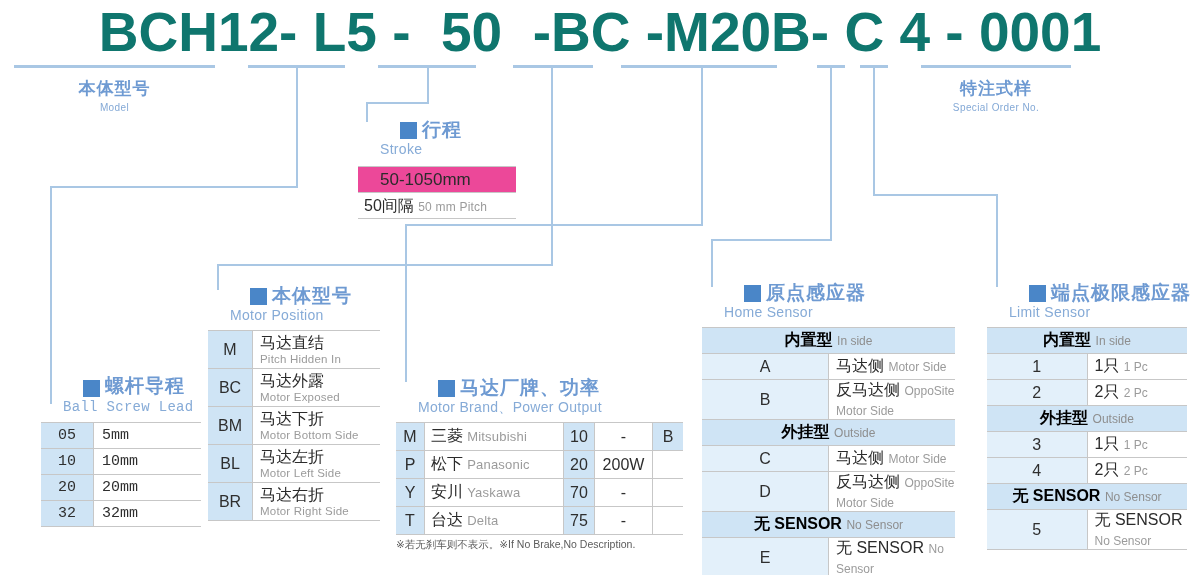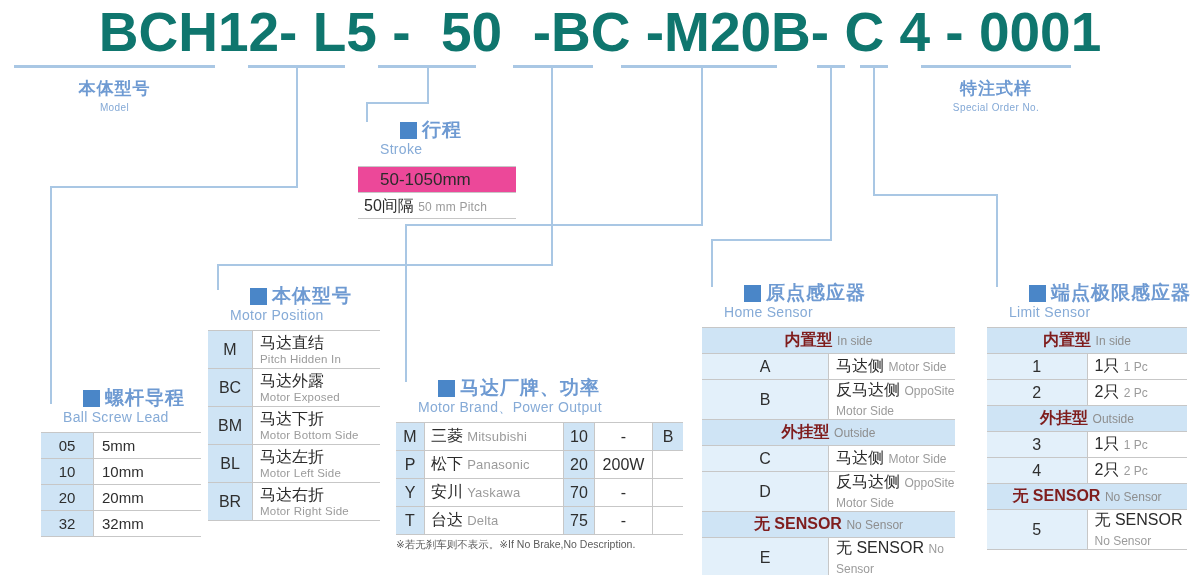--- a/index.html
+++ b/index.html
@@ -106,21 +106,21 @@
   }
   table.sens tr.first td{border-top:1px solid #c7c7c7;}
   table.sens td.grp{
     background:#cfe4f5;text-align:center;
   }
   table.sens td.k{
     background:#e3f0fa;text-align:center;font-size:16px;color:#2e2e2e;
     border-right:1px solid #c7c7c7;
   }
   table.sens td.v{padding-left:7px;}
-  .grp-cn{font-size:16px;font-weight:bold;color:#7f1d1d;}
+  .grp-cn{font-size:16px;font-weight:bold;color:#000000;}
   .grp-en{font-size:12px;color:#8e8e8e;font-weight:normal;}
   .v-cn{font-size:16px;color:#2b2b2b;}
   .v-en{font-size:12px;color:#9b9b9b;}
 
   #tbl-home{width:253px;}
   #tbl-home .k{width:26px;}
   #tbl-limit{width:200px;}
   #tbl-limit .k{width:24px;}
 
   
@@ -187,21 +187,21 @@
     <div class="sec-en ind" style="margin-top:-2px;">Stroke</div>
     <div id="stroke-box" style="margin-top:8px;">
       <div class="stroke-row1">50-1050mm</div>
       <div class="stroke-row2">
         <span class="cn-t">50间隔</span>
         <span class="en-t2">50 mm Pitch</span>
       </div>
     </div>
   </div>
 
-  <div class="sec" style="left:41px;top:386px;">
+  <div class="sec" style="left:41px;top:376px;font-family:Liberation Mono, monospace;">
     <div class="sec-head">
       <div class="sq"></div>
       <div class="sec-titles">
         <div class="sec-cn">螺杆导程</div>
       </div>
     </div>
     <div class="sec-en ind" style="margin-top:-2px;">Ball Screw Lead</div>
     <table class="t" id="tbl-lead" style="margin-top:6px;">
       <tbody>
           <tr class="first">

